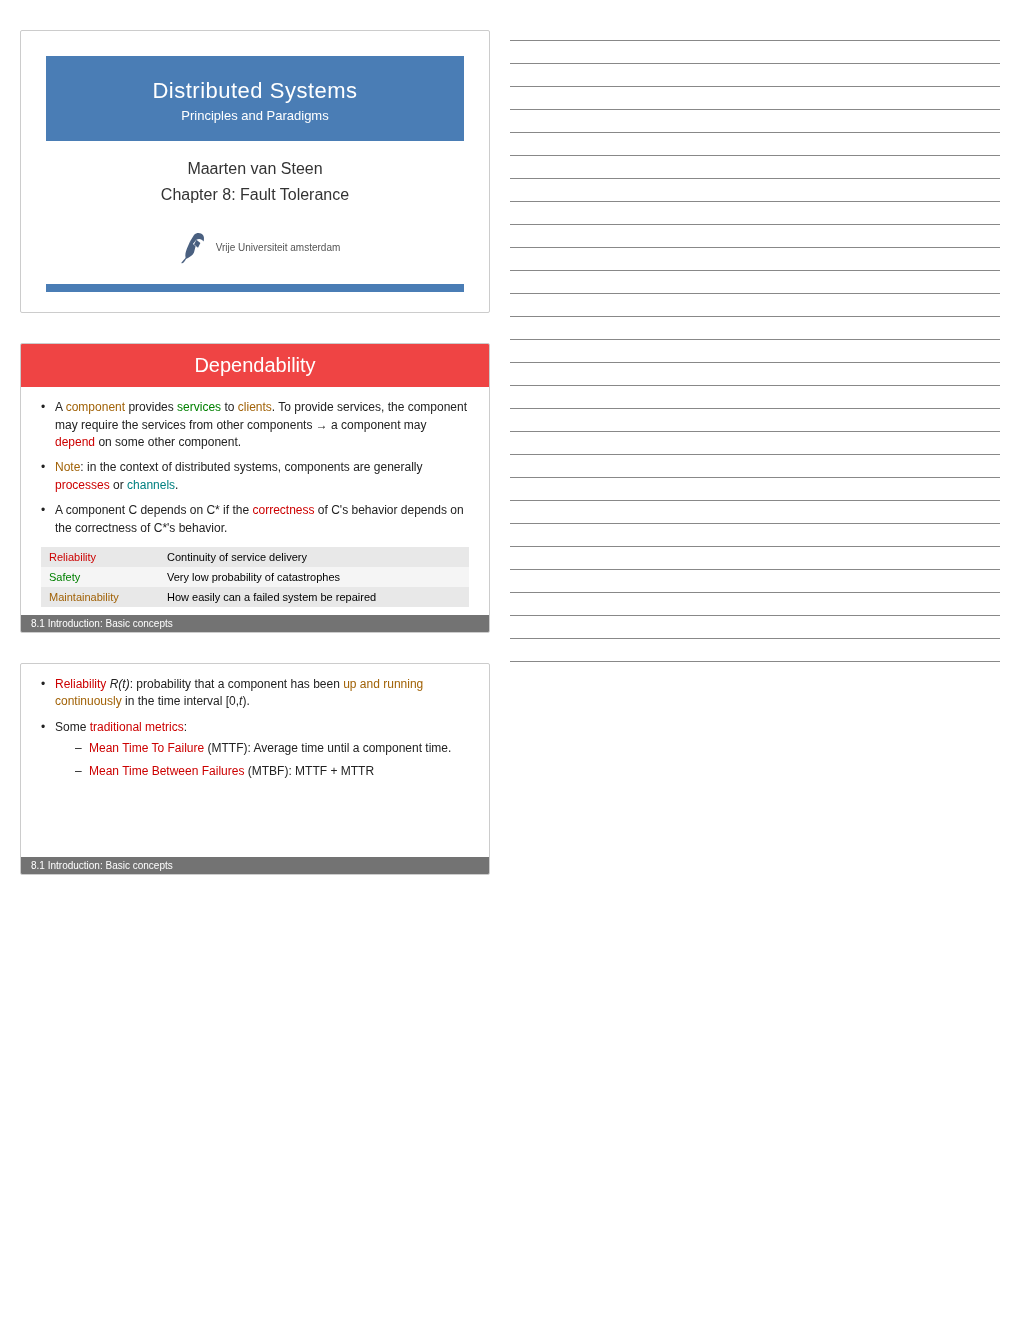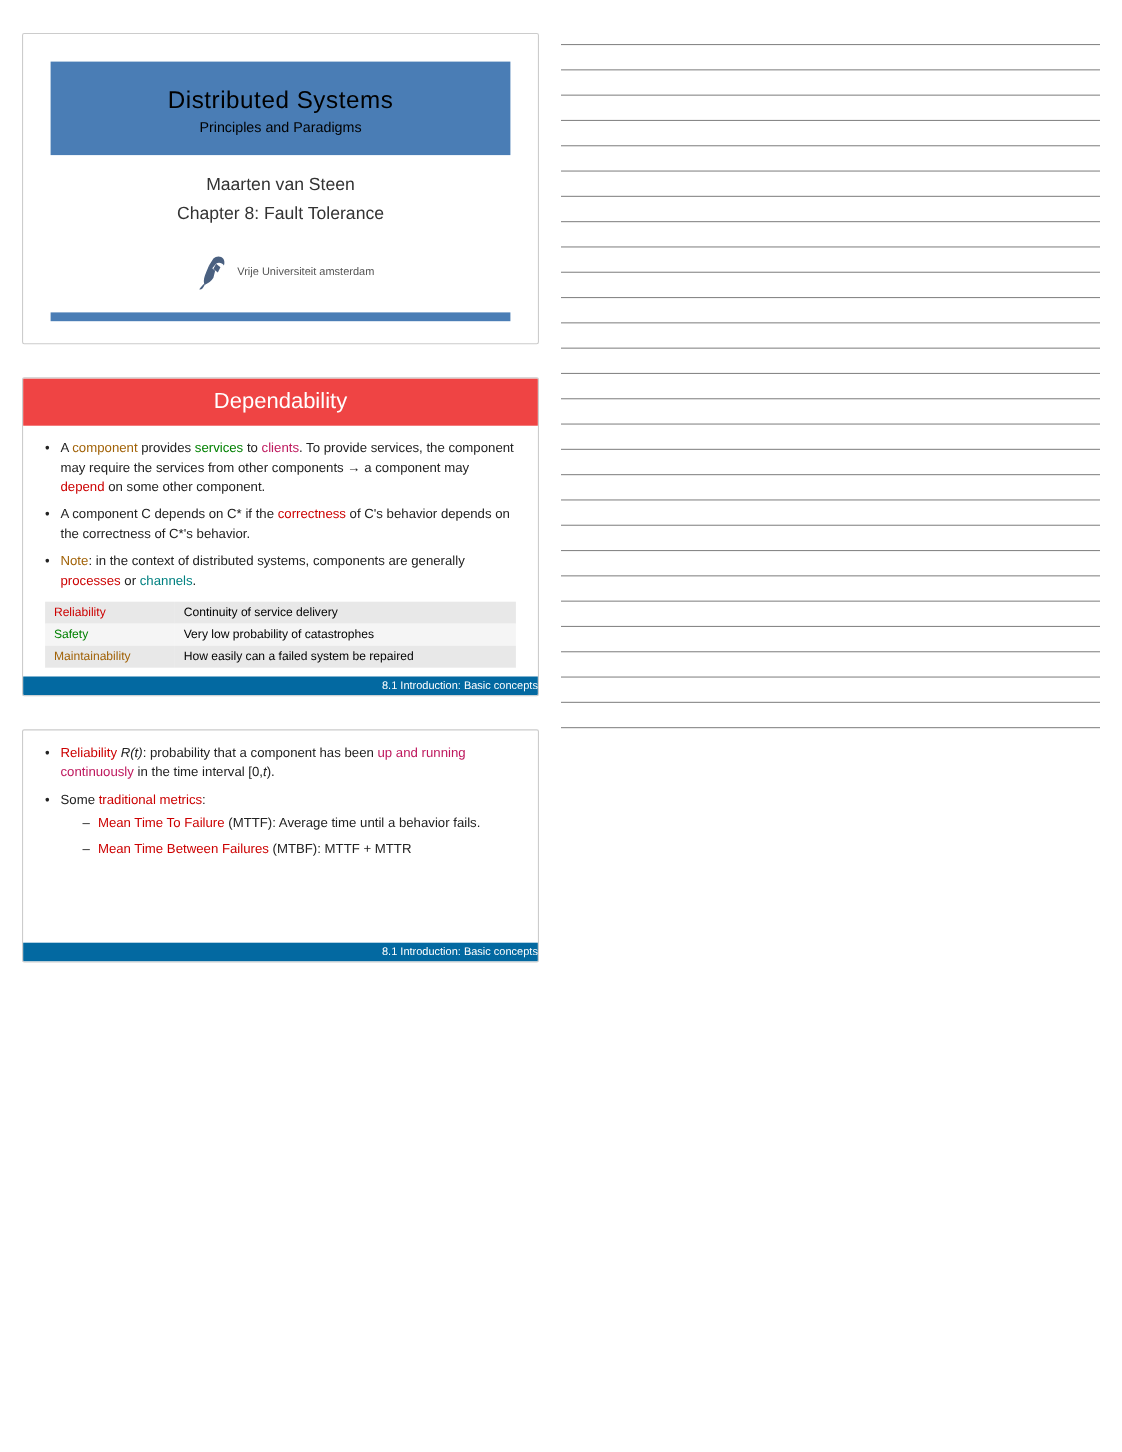--- a/index.html
+++ b/index.html
@@ -40,21 +40,21 @@
     .slide-card {
       border: 1px solid #ccc;
       border-radius: 2px;
       background: #fff;
       overflow: hidden;
     }
 
     
     .slide1-header {
       background: #4a7db5;
-      color: #000000;
+      color: #ffffff;
       text-align: center;
       padding: 22px 30px 18px;
       margin: 25px 25px 15px;
     }
     .slide1-header .main-title {
       font-size: 22px;
       font-weight: normal;
       letter-spacing: 0.5px;
     }
     .slide1-header .sub-title {
@@ -118,21 +118,21 @@
       font-size: 12px;
       color: #222;
     }
     .slide-body ul > li::before {
       content: "•";
       position: absolute;
       left: 0;
     }
     .text-orange { color: #a16207; }
     .text-green { color: #008000; }
-    .text-blue { color: #be185d; margin-top: 36px; }
+    .text-blue { color: #a16207; margin-top: 36px; }
     .text-red { color: #cc0000; }
     .text-teal { color: #008080; }
 
     
     .dep-table {
       width: 100%;
       border-collapse: collapse;
       margin-top: 10px;
       font-size: 11px;
     }
@@ -142,25 +142,25 @@
     .dep-table tr:nth-child(even) td {
       background: #f5f5f5;
     }
     .dep-table td {
       padding: 4px 8px;
     }
     .dep-table td:first-child {
       font-weight: normal;
     }
     .slide-footer-bar {
-      background: #0369a1;
+      background: #737373;
       color: #fff;
       font-size: 10px;
-      text-align: right;
-      padding: 3px 0;
+      text-align: left;
+      padding: 3px 10px;
     }
 
     
     .slide3-header {
       background: #4a7db5;
       color: #fff;
       text-align: center;
       padding: 10px 30px;
       font-size: 19px;
       font-weight: normal;
@@ -228,24 +228,24 @@
     </div>
 
     <div class="slide-card">
       <div class="slide2-header">Dependability</div>
       <div class="slide-body">
         <ul>
           <li>
             A <span class="text-orange">component</span> provides <span class="text-green">services</span> to <span class="text-blue">clients</span>. To provide services, the component may require the services from other components → a component may <span class="text-red">depend</span> on some other component.
           </li>
           <li>
+            <span class="text-orange">Note</span>: in the context of distributed systems, components are generally <span class="text-red">processes</span> or <span class="text-teal">channels</span>.
+          </li>
+          <li>
             A component C depends on C* if the <span class="text-red">correctness</span> of C's behavior depends on the correctness of C*'s behavior.
-          </li>
-          <li>
-            <span class="text-orange">Note</span>: in the context of distributed systems, components are generally <span class="text-red">processes</span> or <span class="text-teal">channels</span>.
           </li>
         </ul>
         <table class="dep-table">
           <tbody>
           <tr>
             <td class="text-red">Reliability</td>
             <td>Continuity of service delivery</td>
           </tr>
           <tr>
             <td class="text-green">Safety</td>
@@ -264,21 +264,21 @@
     <div class="slide-card">
       <div class="slide-body">
         <ul>
           <li>
             <span class="text-red">Reliability</span> <em>R(t)</em>: probability that a component has been <span class="text-blue">up and running continuously</span> in the time interval [0,<em>t</em>).
           </li>
           <li>
             Some <span class="text-red">traditional metrics</span>:
             <ul class="sub-list">
               <li>
-                <span class="text-red">Mean Time To Failure</span><span> (MTTF): Average time until a behavior fails.</span>
+                <span class="text-red">Mean Time To Failure</span><span> (MTTF): Average time until a component time.</span>
               </li>
               <li>
                 <span class="text-red">Mean Time Between Failures</span><span> (MTBF): MTTF + MTTR</span>
               </li>
             </ul>
           </li>
         </ul>
         <div style="height: 60px;"></div>
       </div>
       <div class="slide-footer-bar">8.1 Introduction: Basic concepts</div>

